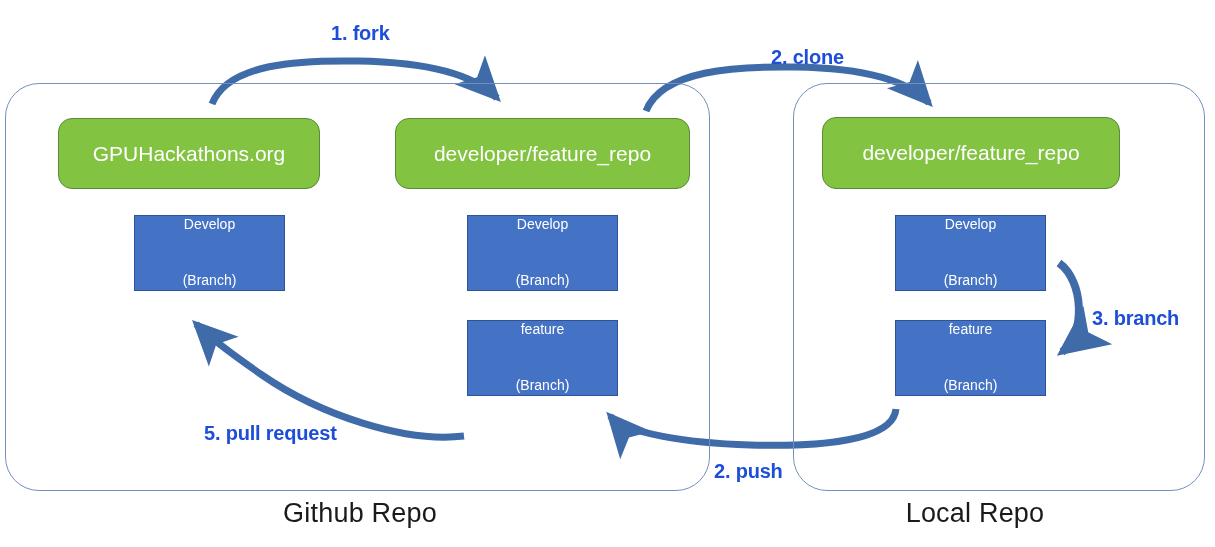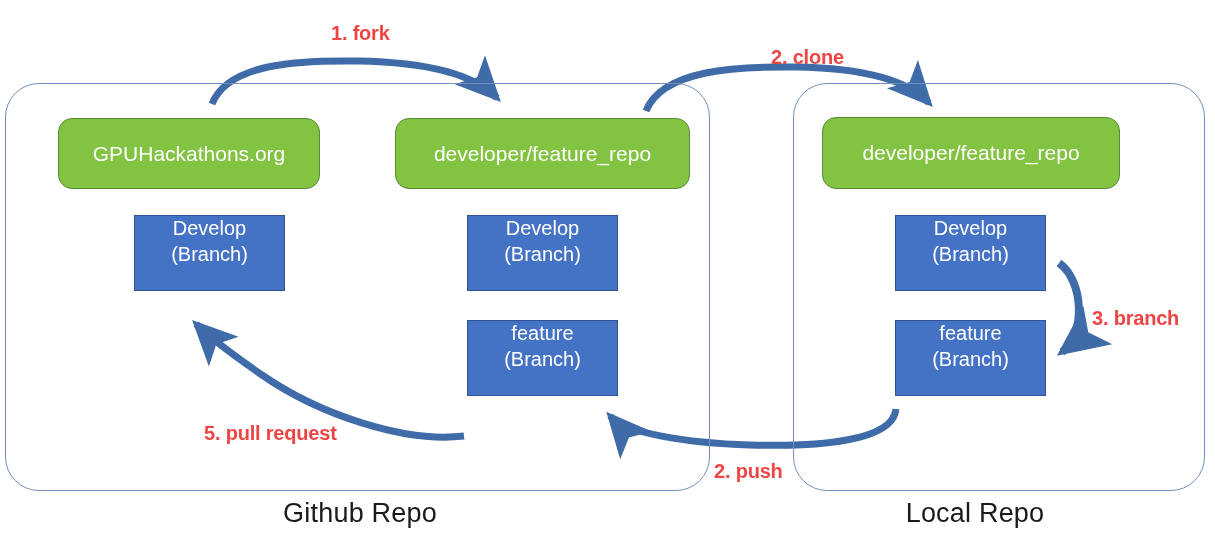--- a/index.html
+++ b/index.html
@@ -58,40 +58,40 @@
   }
   #node-gpuhackathons { left: 58px;  top: 118px; width: 262px; height: 71px; }
   #node-gh-feature    { left: 395px; top: 118px; width: 295px; height: 71px; }
   #node-local-feature { left: 822px; top: 117px; width: 298px; height: 72px; }
 
   .branch-node {
     position: absolute;
     background: #4472C4;
     border: 1.1px solid #2f5496;
     color: #ffffff;
-    font-size: 20px;
+    font-size: 14px;
     line-height: 1.28;
     display: flex;
     flex-direction: column;
     align-items: center;
-    justify-content: flex-start;
+    justify-content: space-between;
     box-sizing: border-box;
     text-align: center;
   }
   #branch-gh-develop      { left: 134px; top: 215px; width: 151px; height: 76px; }
   #branch-ghfeat-develop  { left: 467px; top: 215px; width: 151px; height: 76px; }
   #branch-ghfeat-feature  { left: 467px; top: 320px; width: 151px; height: 76px; }
   #branch-local-develop   { left: 895px; top: 215px; width: 151px; height: 76px; }
   #branch-local-feature   { left: 895px; top: 320px; width: 151px; height: 76px; }
 
   .step-label {
     position: absolute;
     font-size: 20px;
     font-weight: bold;
-    color: #ef4444;
+    color: #1d4ed8;
     white-space: nowrap;
     letter-spacing: -0.2px;
   }
   #label-fork         { left: 331px; top: 22px; }
   #label-clone        { left: 771px; top: 46px; }
   #label-branch       { left: 1092px; top: 287px; margin-top: 20px; }
   #label-push         { left: 714px; top: 460px; }
   #label-pullrequest  { left: 204px; top: 422px; }
 </style>
 </head>

